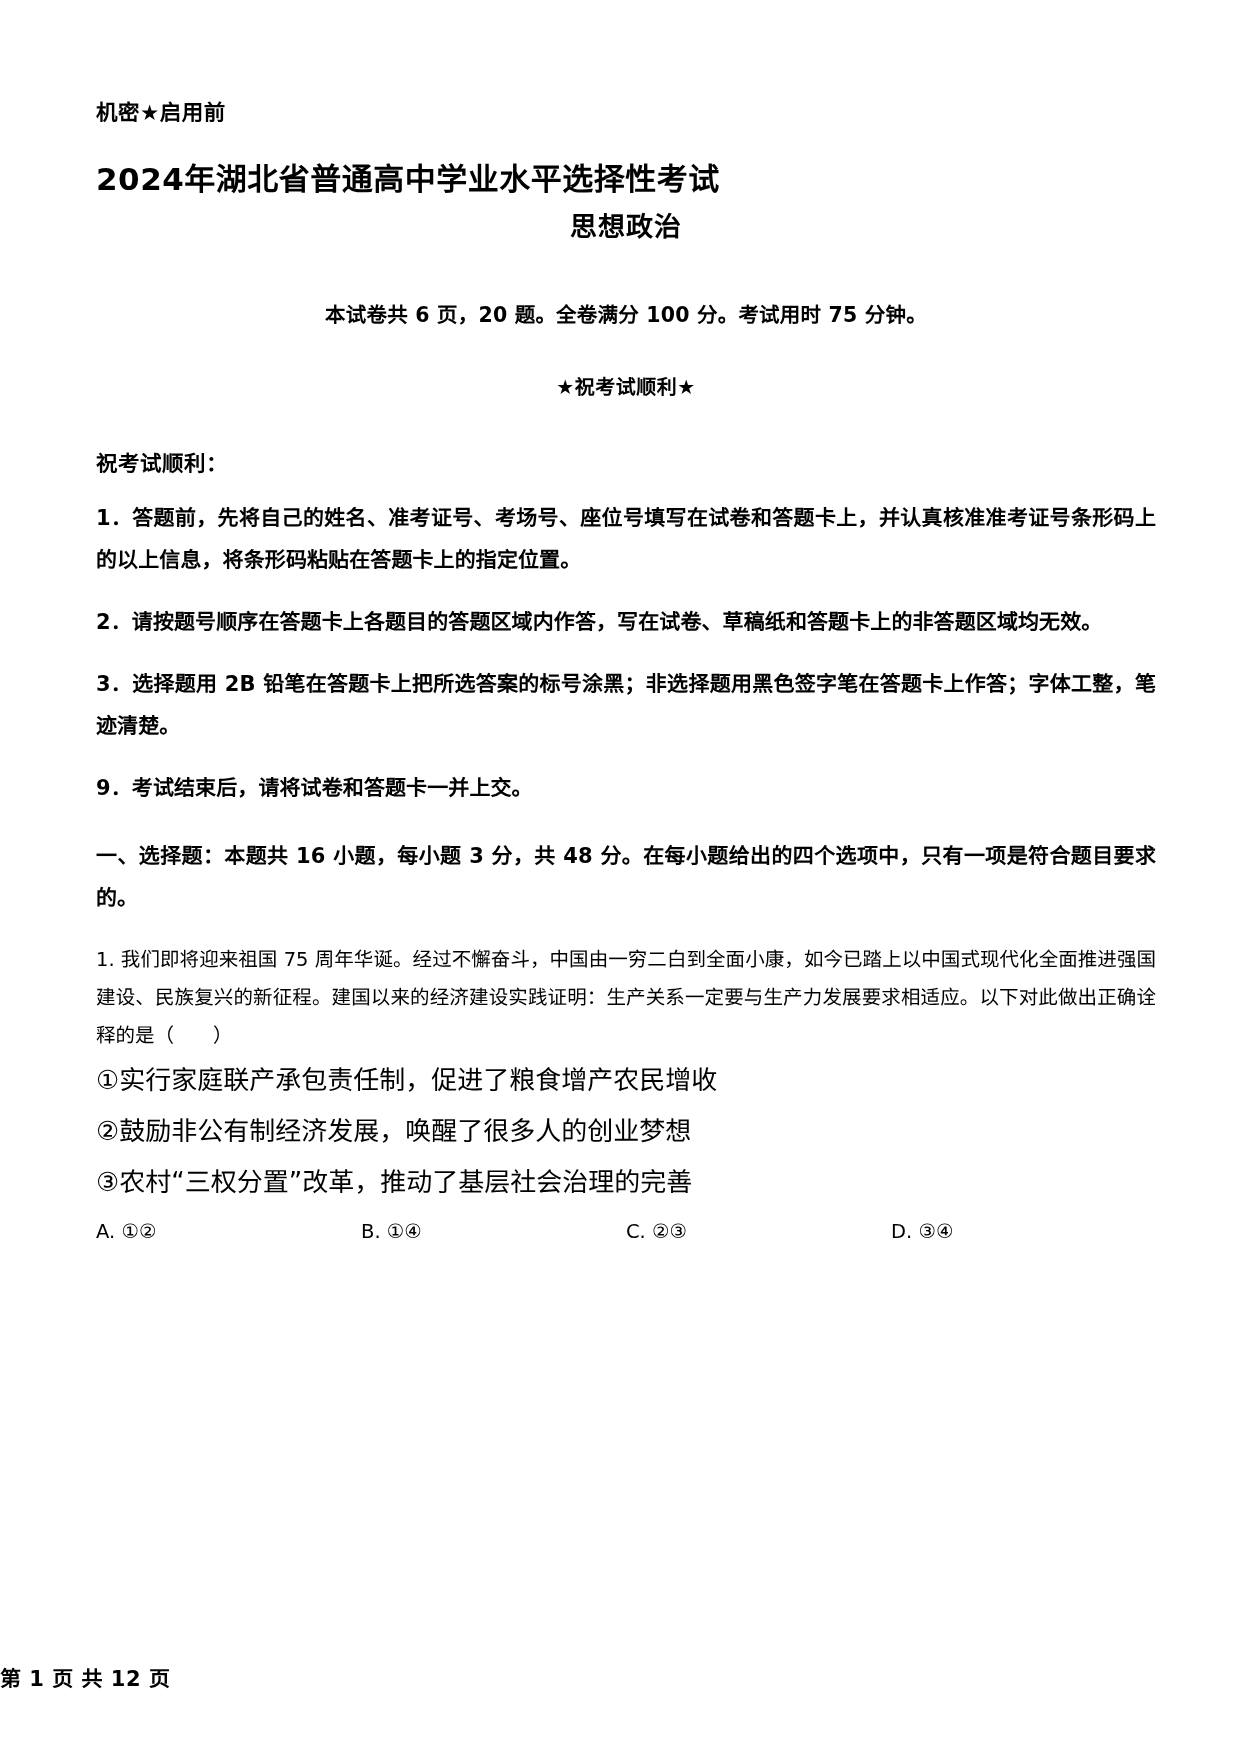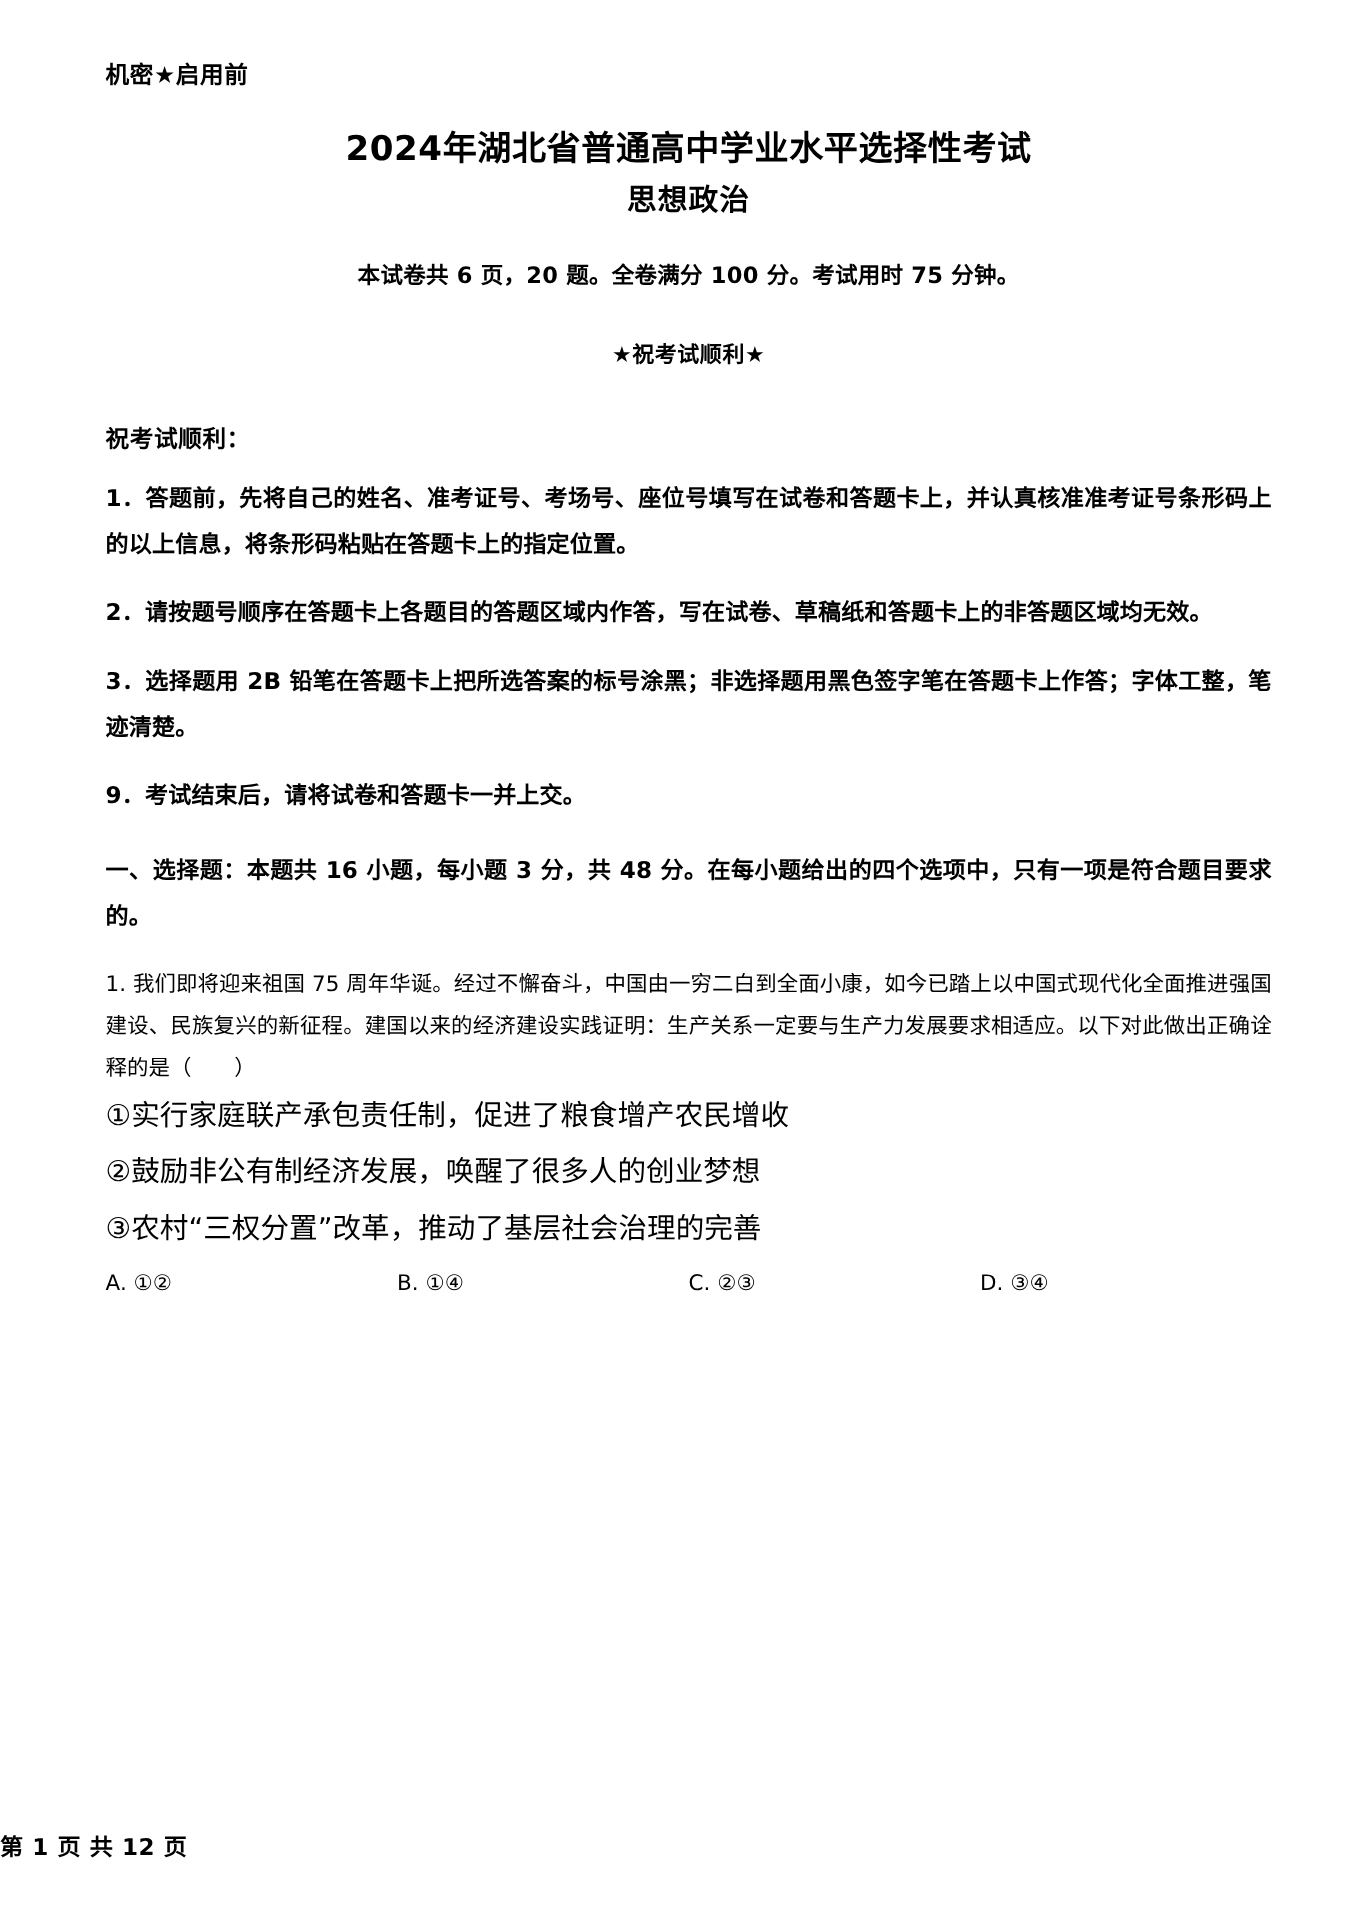--- a/index.html
+++ b/index.html
@@ -14,35 +14,34 @@
     font-family: "DejaVu Serif", "Liberation Serif", serif;
     color: #000000;
     position: relative;
     overflow: hidden;
   }
   .page {
     position: relative;
     width: 1240px;
     height: 1754px;
     box-sizing: border-box;
-    padding: 56px 84px 40px 96px;
+    padding: 100px 84px 40px 96px;
   }
 
   
   .confidential {
     font-family: "DejaVu Sans", "Liberation Sans", sans-serif;
     font-size: 21.5px;
     font-weight: 700;
     letter-spacing: 0.5px;
     line-height: 1.2;
     margin: 0 0 34px 0;
   }
 
   .title-main {
-    text-align: center;
     font-family: "DejaVu Sans", "Liberation Sans", sans-serif;
     font-size: 31px;
     font-weight: 700;
     letter-spacing: 0.5px;
     line-height: 1.25;
     margin: 0 0 6px 0;
   }
   .title-sub {
     text-align: center;
     font-family: "DejaVu Sans", "Liberation Sans", sans-serif;
@@ -52,21 +51,21 @@
     line-height: 1.3;
     margin: 10px 0 0 0;
   }
   .exam-meta {
     text-align: center;
     font-family: "DejaVu Sans", "Liberation Sans", sans-serif;
     font-size: 20.5px;
     font-weight: 700;
     letter-spacing: 0.2px;
     line-height: 1.4;
-    margin: 36px 0 0 0;
+    margin: 57px 0 0 0;
   }
   .good-luck {
     text-align: center;
     font-family: "DejaVu Sans", "Liberation Sans", sans-serif;
     font-size: 20px;
     font-weight: 700;
     letter-spacing: 0.5px;
     margin: 42px 0 0 0;
   }
 

